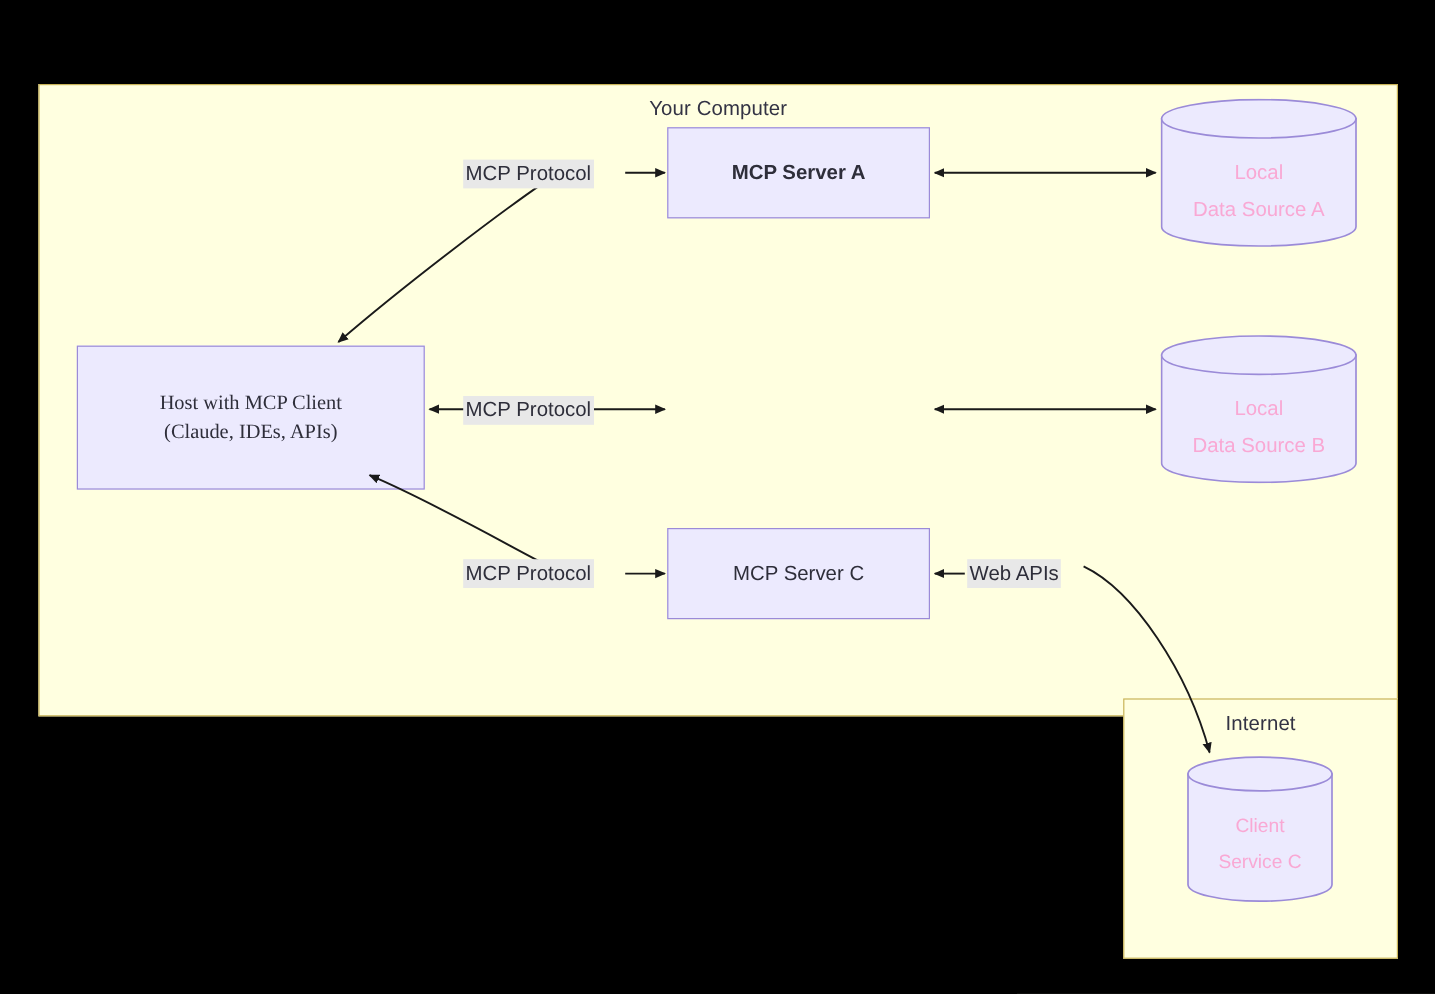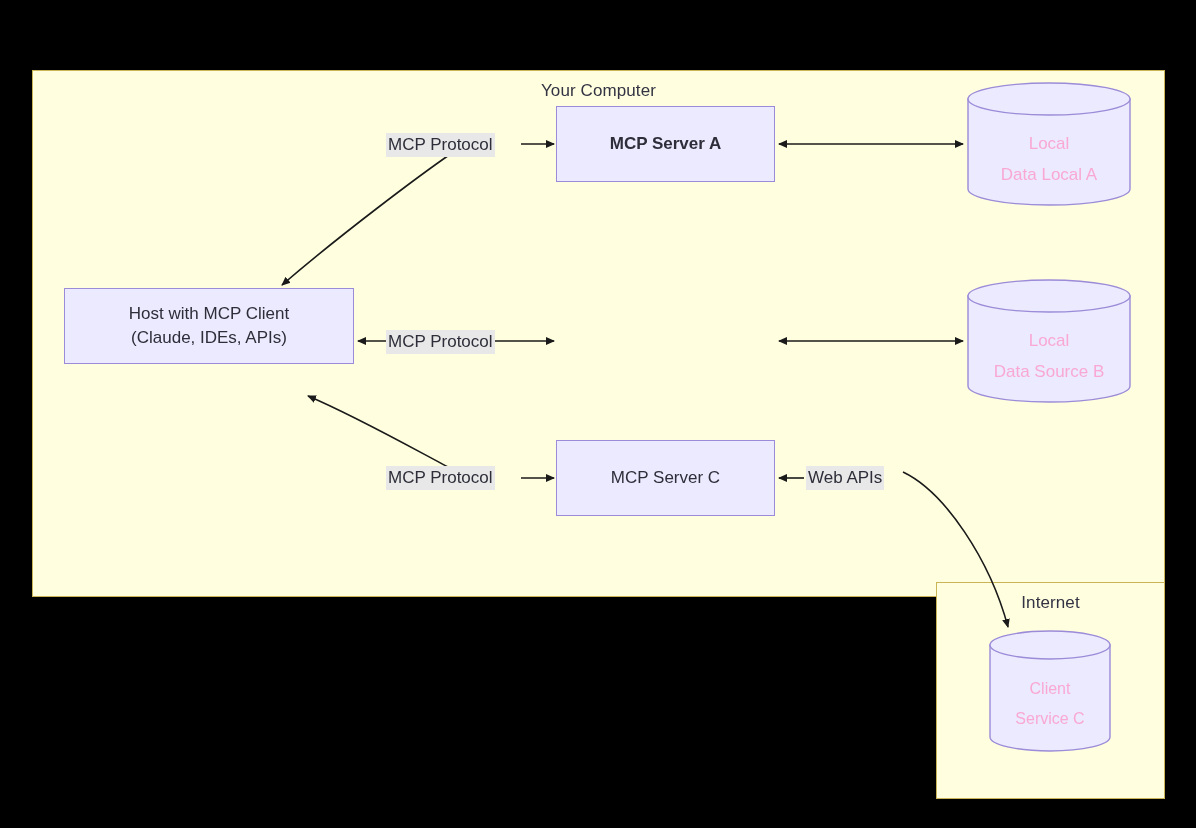--- a/index.html
+++ b/index.html
@@ -60,21 +60,21 @@
     display: flex;
     flex-direction: column;
     align-items: center;
     justify-content: center;
     color: #2E2E3A;
     font-size: 17px;
     line-height: 24px;
     text-align: center;
     white-space: nowrap;
   }
-  #host-box   { left: 64px;  top: 288px; width: 290px; height: 76px; }
+  #host-box   { left: 64px;  top: 288px; width: 290px; height: 120px; font-family: Liberation Serif, serif; }
   #server-a   { left: 556px; top: 106px; width: 219px; height: 76px; font-weight: bold;  }
   #server-b   { left: 556px; top: 303px; width: 219px; height: 76px;  }
   #server-c   { left: 556px; top: 440px; width: 219px; height: 76px;  }
 
   
   .cylinder {
     position: absolute;
   }
   .cylinder svg { display: block; }
   .cyl-label {
@@ -150,21 +150,21 @@
     <span>MCP Server C</span>
   </div>
 
   <div class="cylinder" id="ds-a">
     <svg width="164" height="124" viewBox="0 0 164 124">
       <path d="M1,17 L1,107 A81,16 0 0 0 163,107 L163,17 Z" fill="#ECEAFE" stroke="#9B8BD8" stroke-width="1.4"></path>
       <ellipse cx="82" cy="17" rx="81" ry="16" fill="#ECEAFE" stroke="#9B8BD8" stroke-width="1.4"></ellipse>
     </svg>
     <div class="cyl-label">
       <div>Local</div>
-      <div>Data Local A</div>
+      <div>Data Source A</div>
     </div>
   </div>
 
   <div class="cylinder" id="ds-b">
     <svg width="164" height="124" viewBox="0 0 164 124">
       <path d="M1,17 L1,107 A81,16 0 0 0 163,107 L163,17 Z" fill="#ECEAFE" stroke="#9B8BD8" stroke-width="1.4"></path>
       <ellipse cx="82" cy="17" rx="81" ry="16" fill="#ECEAFE" stroke="#9B8BD8" stroke-width="1.4"></ellipse>
     </svg>
     <div class="cyl-label">
       <div>Local</div>

